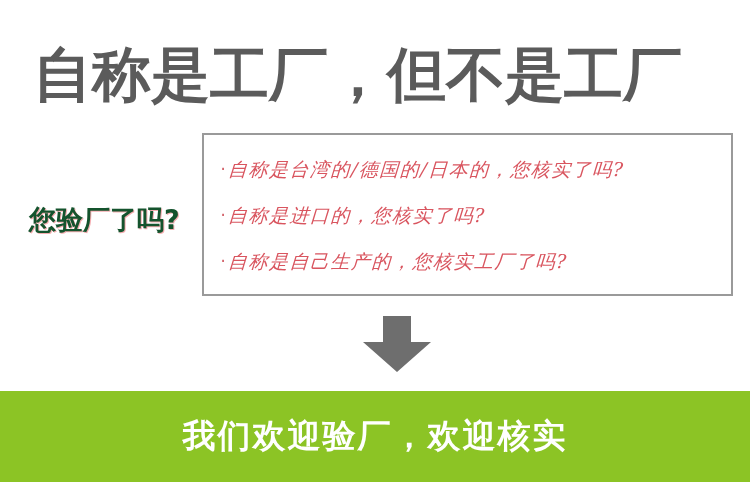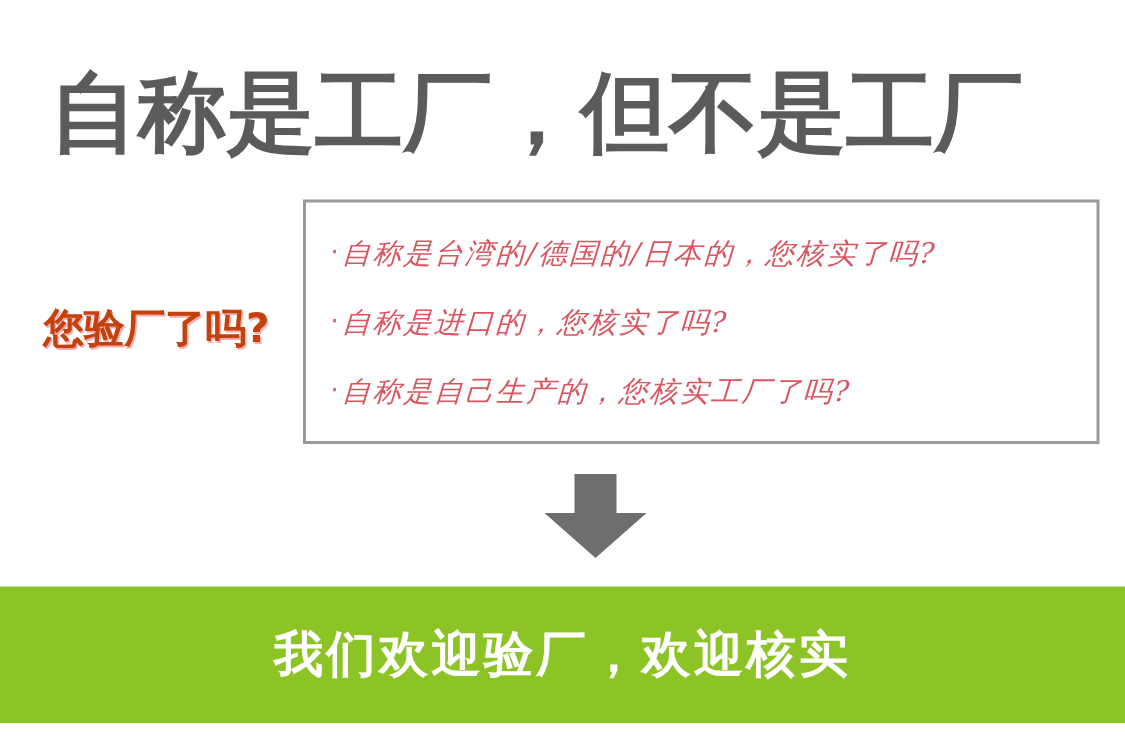--- a/index.html
+++ b/index.html
@@ -38,21 +38,21 @@
     letter-spacing: 0px;
     white-space: nowrap;
     font-family: Liberation Mono, monospace;
   }
 
   
   .red-callout {
     position: absolute;
     left: 29px;
     top: 203px;
-    color: #c2410c;
+    color: #14532d;
     font-size: 27px;
     line-height: 34px;
     font-weight: bold;
     white-space: nowrap;
     text-shadow: 1px 1px 0 rgba(227,18,28,0.35);
     font-family: "DejaVu Sans", "Liberation Sans", sans-serif;
     text-align: center;
   }
 
   

